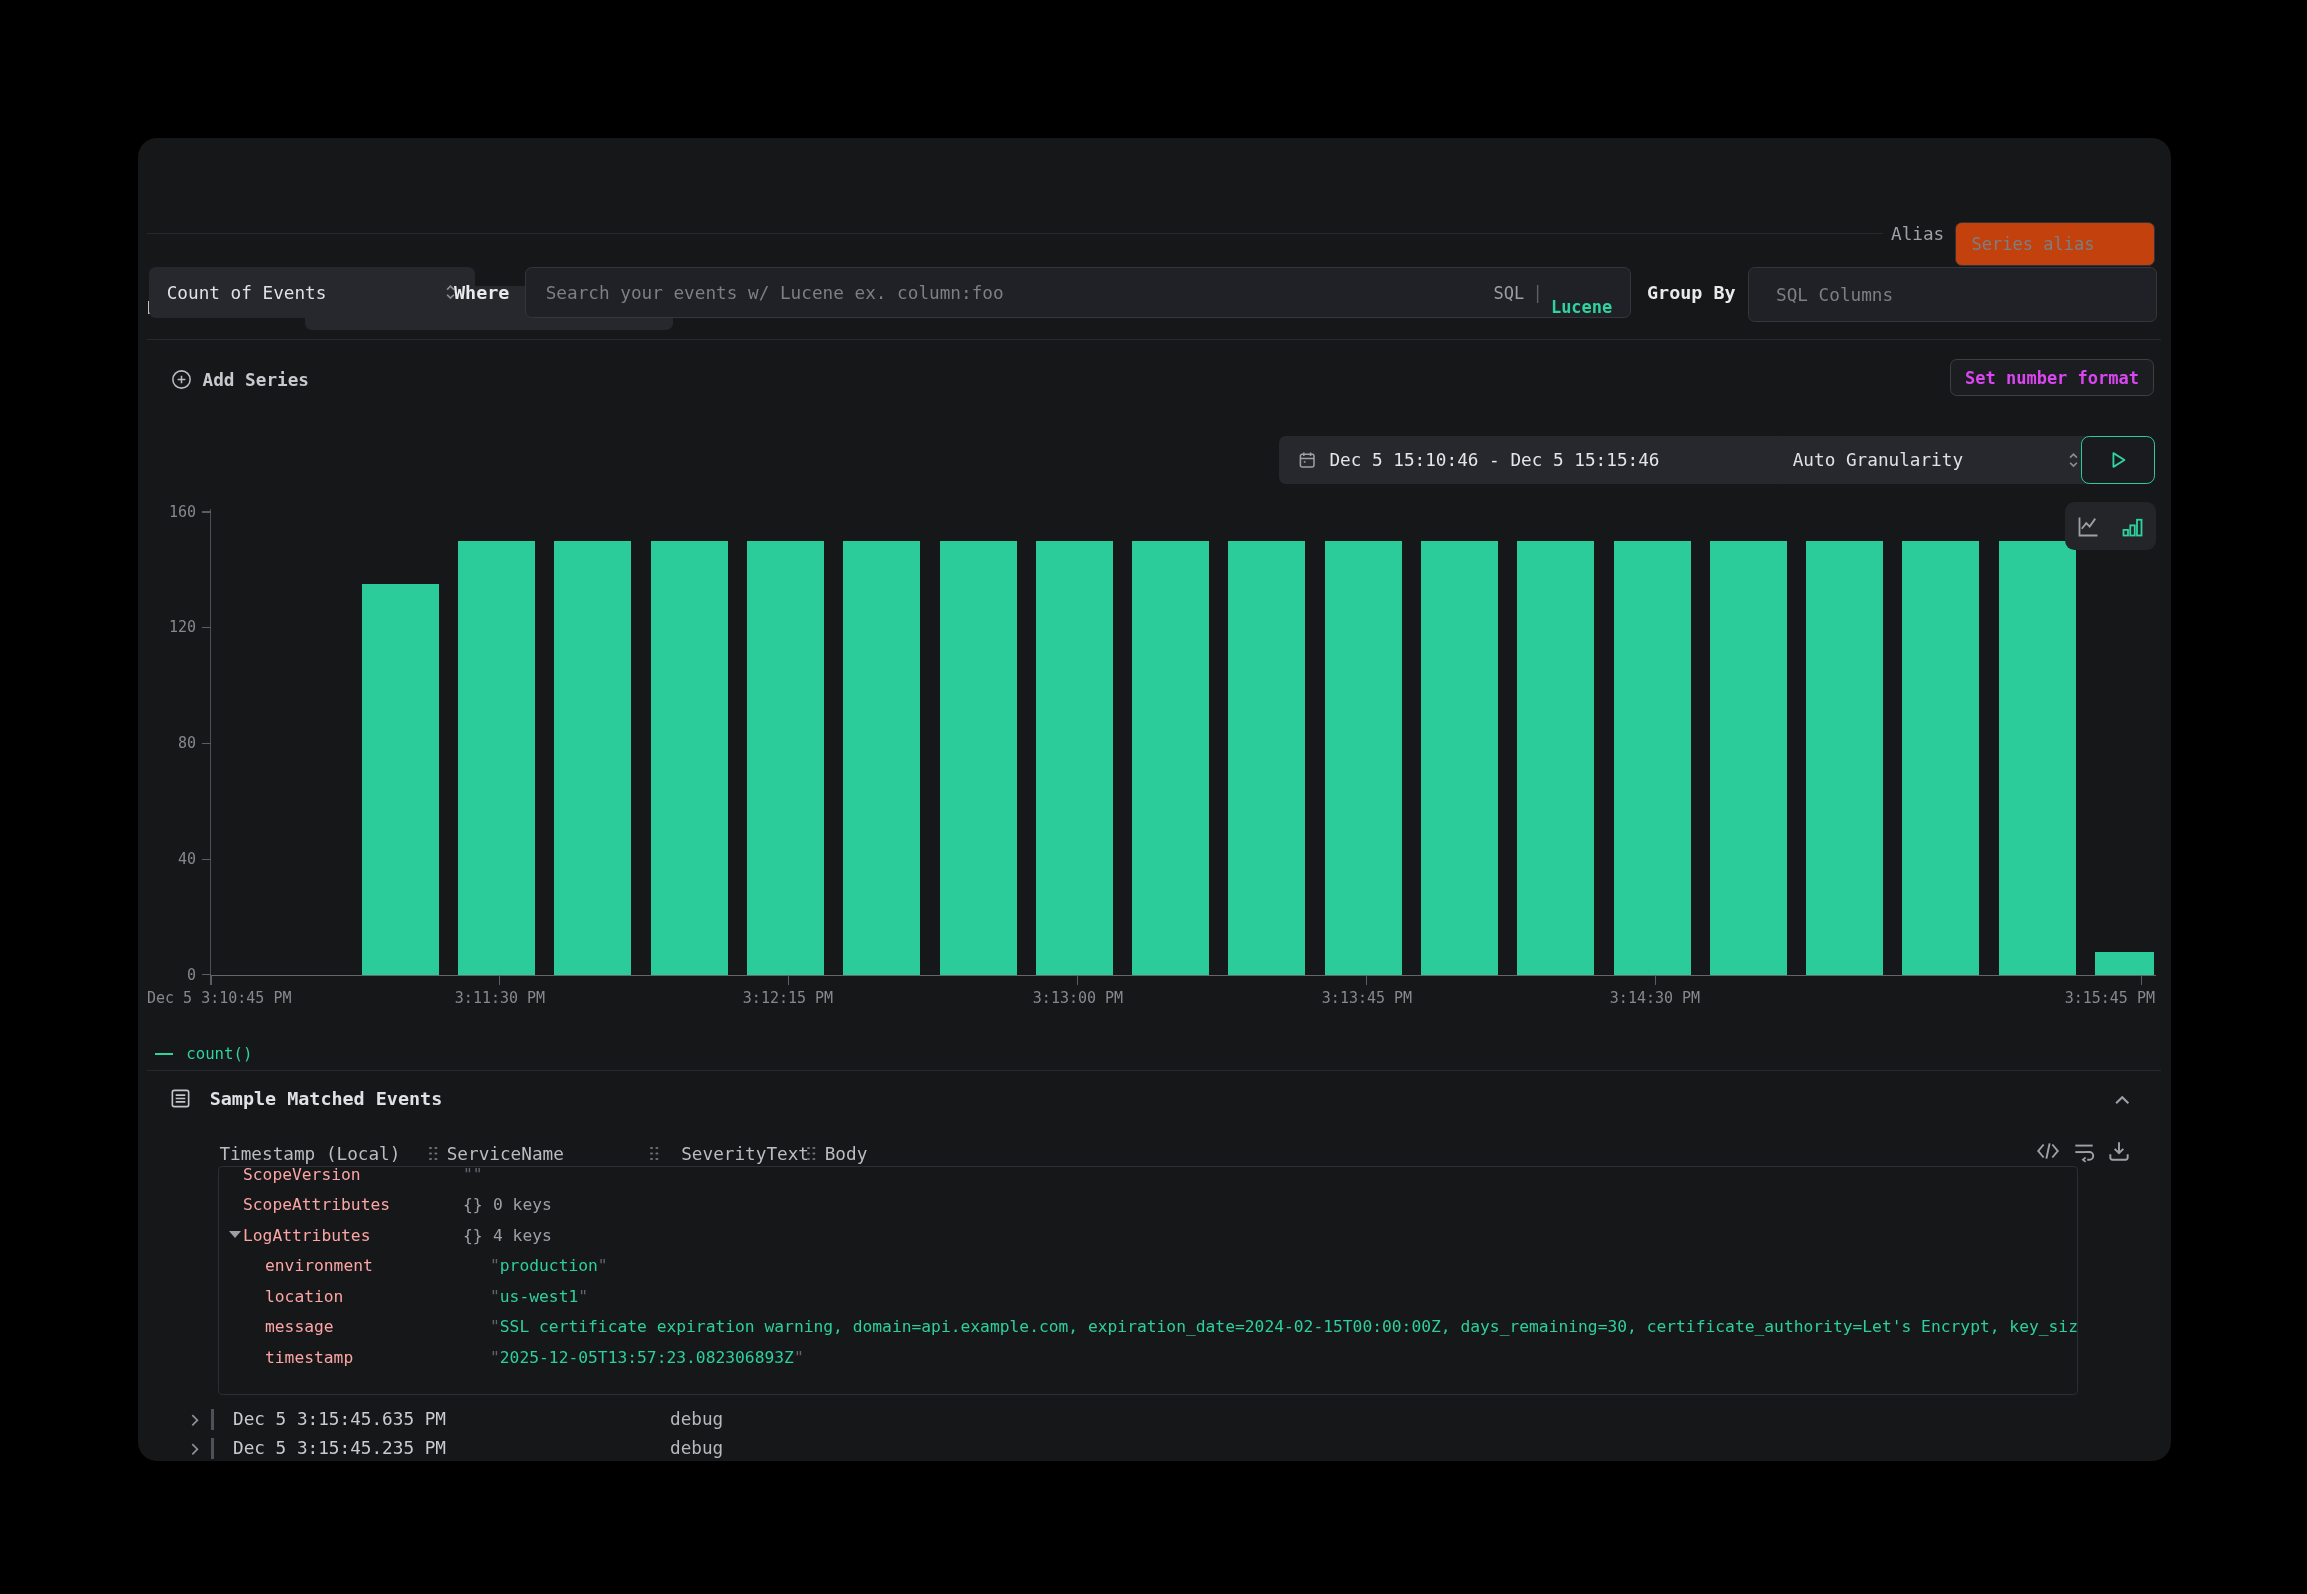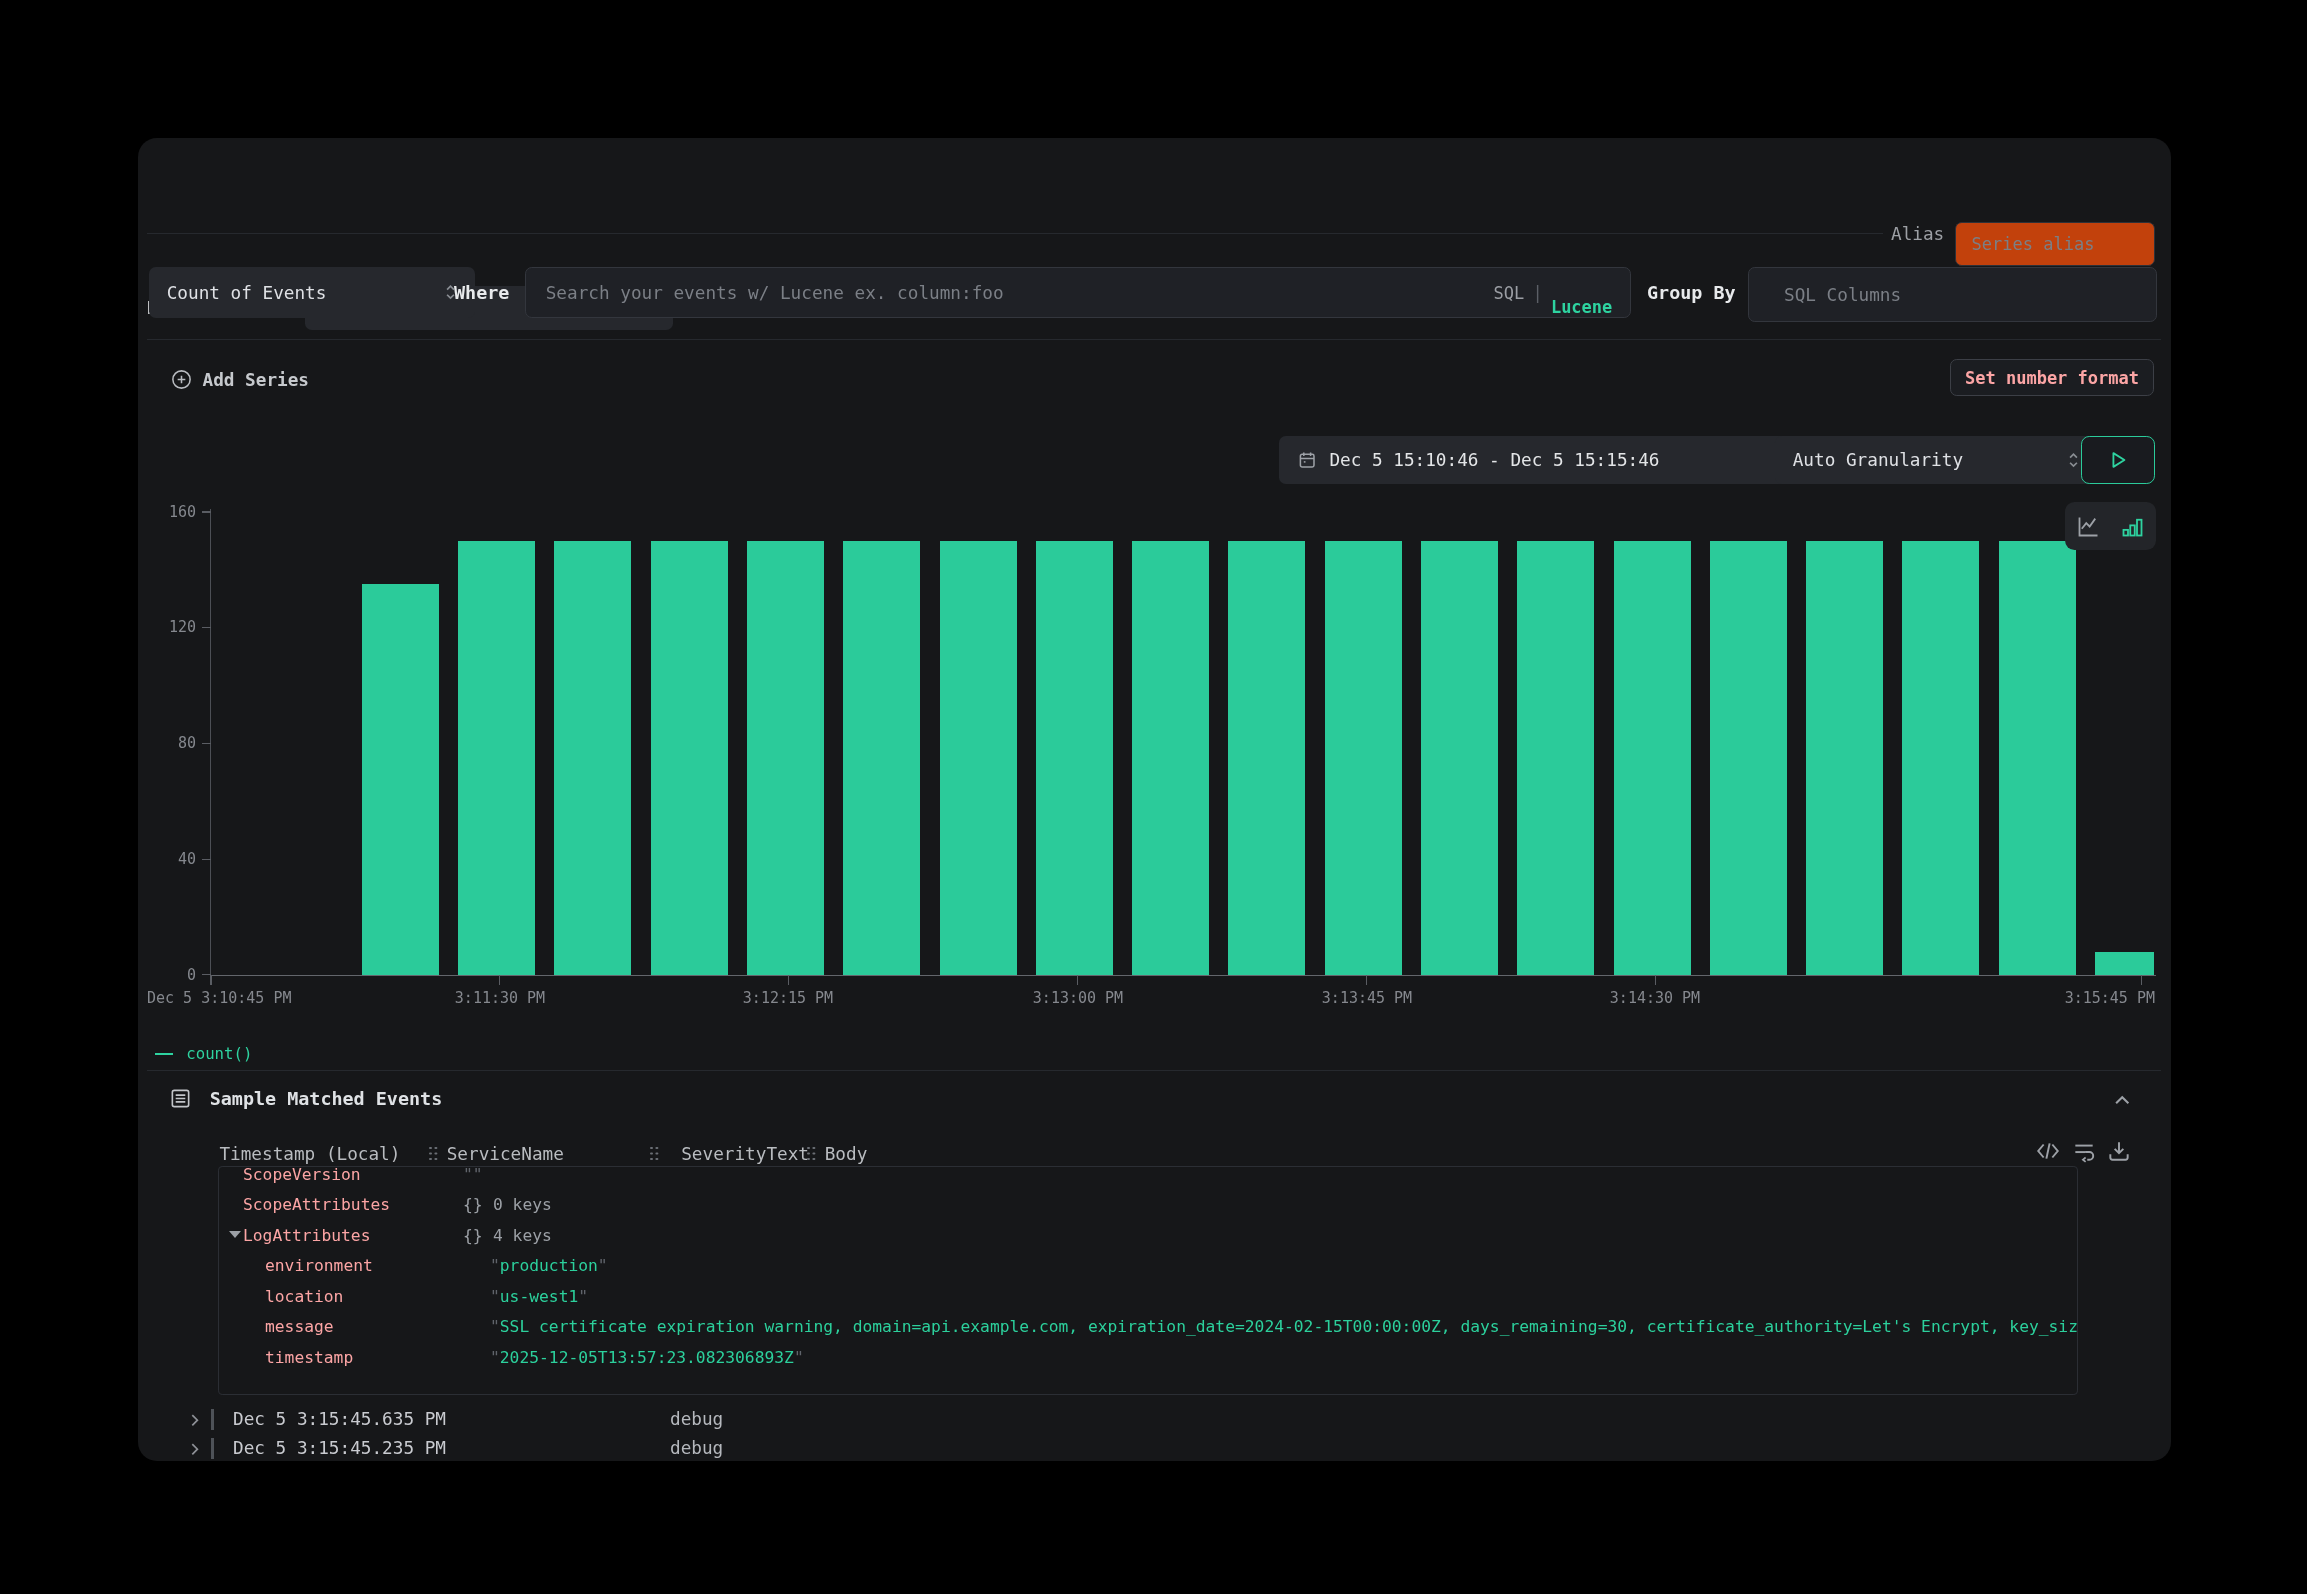--- a/index.html
+++ b/index.html
@@ -90,38 +90,38 @@
       </span>
     </div>
     <div class="abs lbl" style="left:316px;top:144px;">Where</div>
     <div class="abs inputbox" style="left:387px;top:129px;width:1106px;height:51px;padding:0 17.7px;gap:8.2px;">
       <input type="text" placeholder="Search your events w/ Lucene ex. column:foo" style="">
       <span class="muted" style="font-size:17px;">SQL</span>
       <span style="color:#5b5f66;font-size:17px;">|</span>
       <span class="green" style="font-weight:bold;font-size:17px;margin-top:28px;">Lucene</span>
     </div>
     <div class="abs lbl" style="left:1509px;top:144px;">Group By</div>
-    <div class="abs inputbox" style="left:1610px;top:129px;width:409px;height:55px;padding:0 33px;">
+    <div class="abs inputbox" style="left:1610px;top:129px;width:409px;height:55px;padding:0 25px;">
       <input type="text" placeholder="SQL Columns" style="">
     </div>
 
     <div class="abs divider" style="left:8.9px;top:201px;width:2014px;"></div>
 
     <div class="abs" style="left:32px;top:230px;display:flex;align-items:center;gap:9.5px;">
       <span class="icon">
         <svg width="23" height="23" viewBox="0 0 24 24" fill="none" stroke="#b9bcc1" stroke-width="1.6">
           <circle cx="12" cy="12" r="9"></circle>
             <path d="M12 8v8M8 12h8"></path>
         </svg>
       </span>
       <span style="font-weight:bold;font-size:17.7px;color:#c6c9cd;">Add Series</span>
     </div>
     <div class="abs" style="left:1812px;top:221px;width:204px;height:37px;border:1.4px solid #3c3f46;border-radius:6.8px;background:#1b1d21;
          display:flex;align-items:center;justify-content:center;box-sizing:border-box;">
-      <span style="font-weight:bold;font-size:17px;color:#fca5a5;white-space:nowrap;">Set number format</span>
+      <span style="font-weight:bold;font-size:17px;color:#d946ef;white-space:nowrap;">Set number format</span>
     </div>
 
     <div class="abs select" style="left:1141px;top:298px;width:478px;height:48px;padding:0 17.7px;gap:12.3px;color:#e3e5e7;">
       <span class="icon">
         <svg width="20.4" height="20.4" viewBox="0 0 24 24" fill="none" stroke="currentColor" stroke-width="1.8">
           <rect x="4" y="5" width="16" height="15" rx="2"></rect>
             <path d="M8 3v4M16 3v4M4 10h16"></path>
             <path d="M8 14h2"></path>
         </svg>
       </span>

